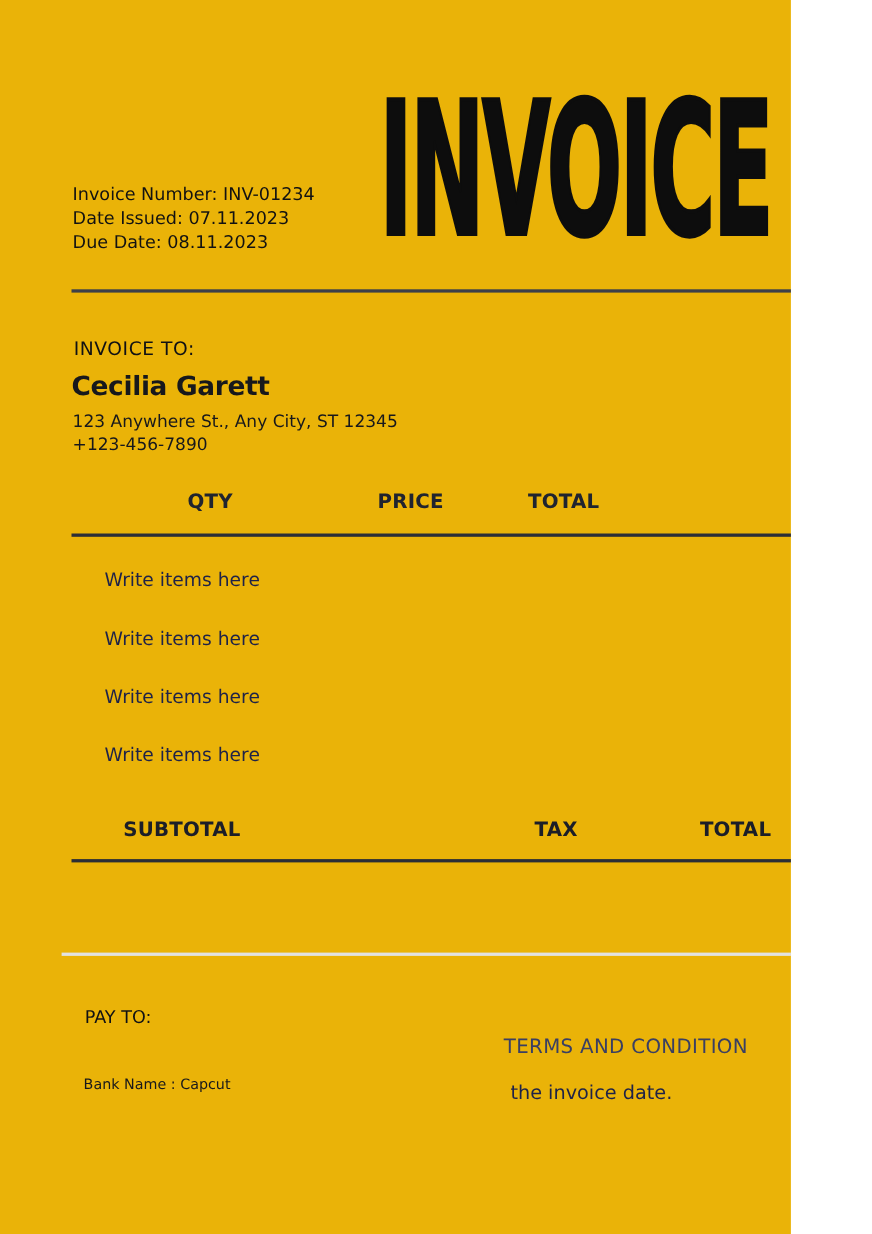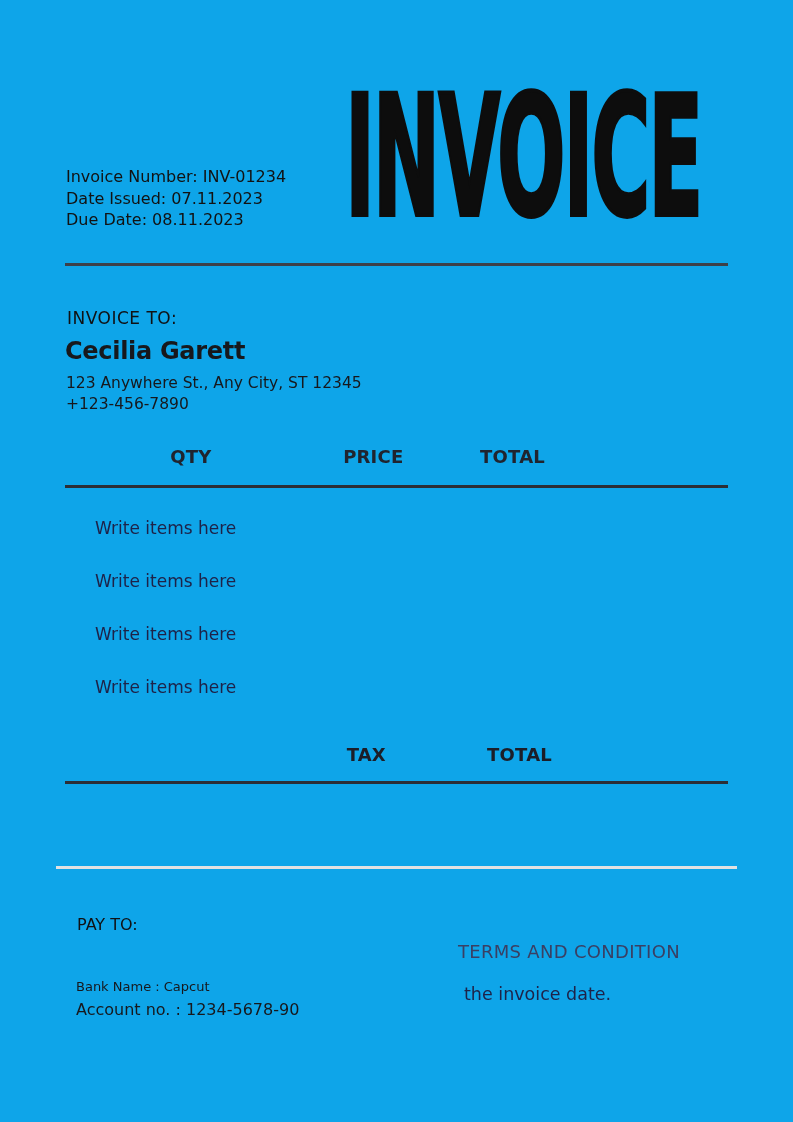--- a/index.html
+++ b/index.html
@@ -1,20 +1,20 @@
 <!DOCTYPE html>
 <html><head>
 <meta charset="utf-8">
 <style>
   html, body { margin: 0; padding: 0; background: #ffffff; }
   .page {
     position: relative;
-    width: 793px;
+    width: 719px;
     height: 1122px;
-    background: #0ea5e9;
+    background: #eab308;
     font-family: "DejaVu Sans", "Liberation Sans", sans-serif;
     color: #141414;
     overflow: hidden;
   }
   .abs { position: absolute; }
 
   
   .meta { left: 66px; top: 166px; font-size: 16px; line-height: 21.5px; color: #121212; }
 
   
@@ -109,29 +109,29 @@
   <div class="abs rule rule-2"></div>
 
   <div class="abs items">
     <div class="item-row">Write items here</div>
     <div class="item-row">Write items here</div>
     <div class="item-row">Write items here</div>
     <div class="item-row">Write items here</div>
   </div>
 
   <div class="abs tgrid tsummary">
+    <div class="c1">SUBTOTAL</div>
     <div class="c2"></div>
     <div class="c3">TAX</div>
     <div class="c4">TOTAL</div>
   </div>
 
   <div class="abs rule rule-3"></div>
 
   <div class="abs rule-light"></div>
 
   <div class="abs payto-label">PAY TO:</div>
   <div class="abs payto-bank">Bank Name : Capcut</div>
-  <div class="abs payto-account">Account no. : 1234-5678-90</div>
 
   <div class="abs terms-heading">TERMS AND CONDITION</div>
   <div class="abs terms-line2">the invoice date.</div>
 
 </div>
 
 </body></html>

